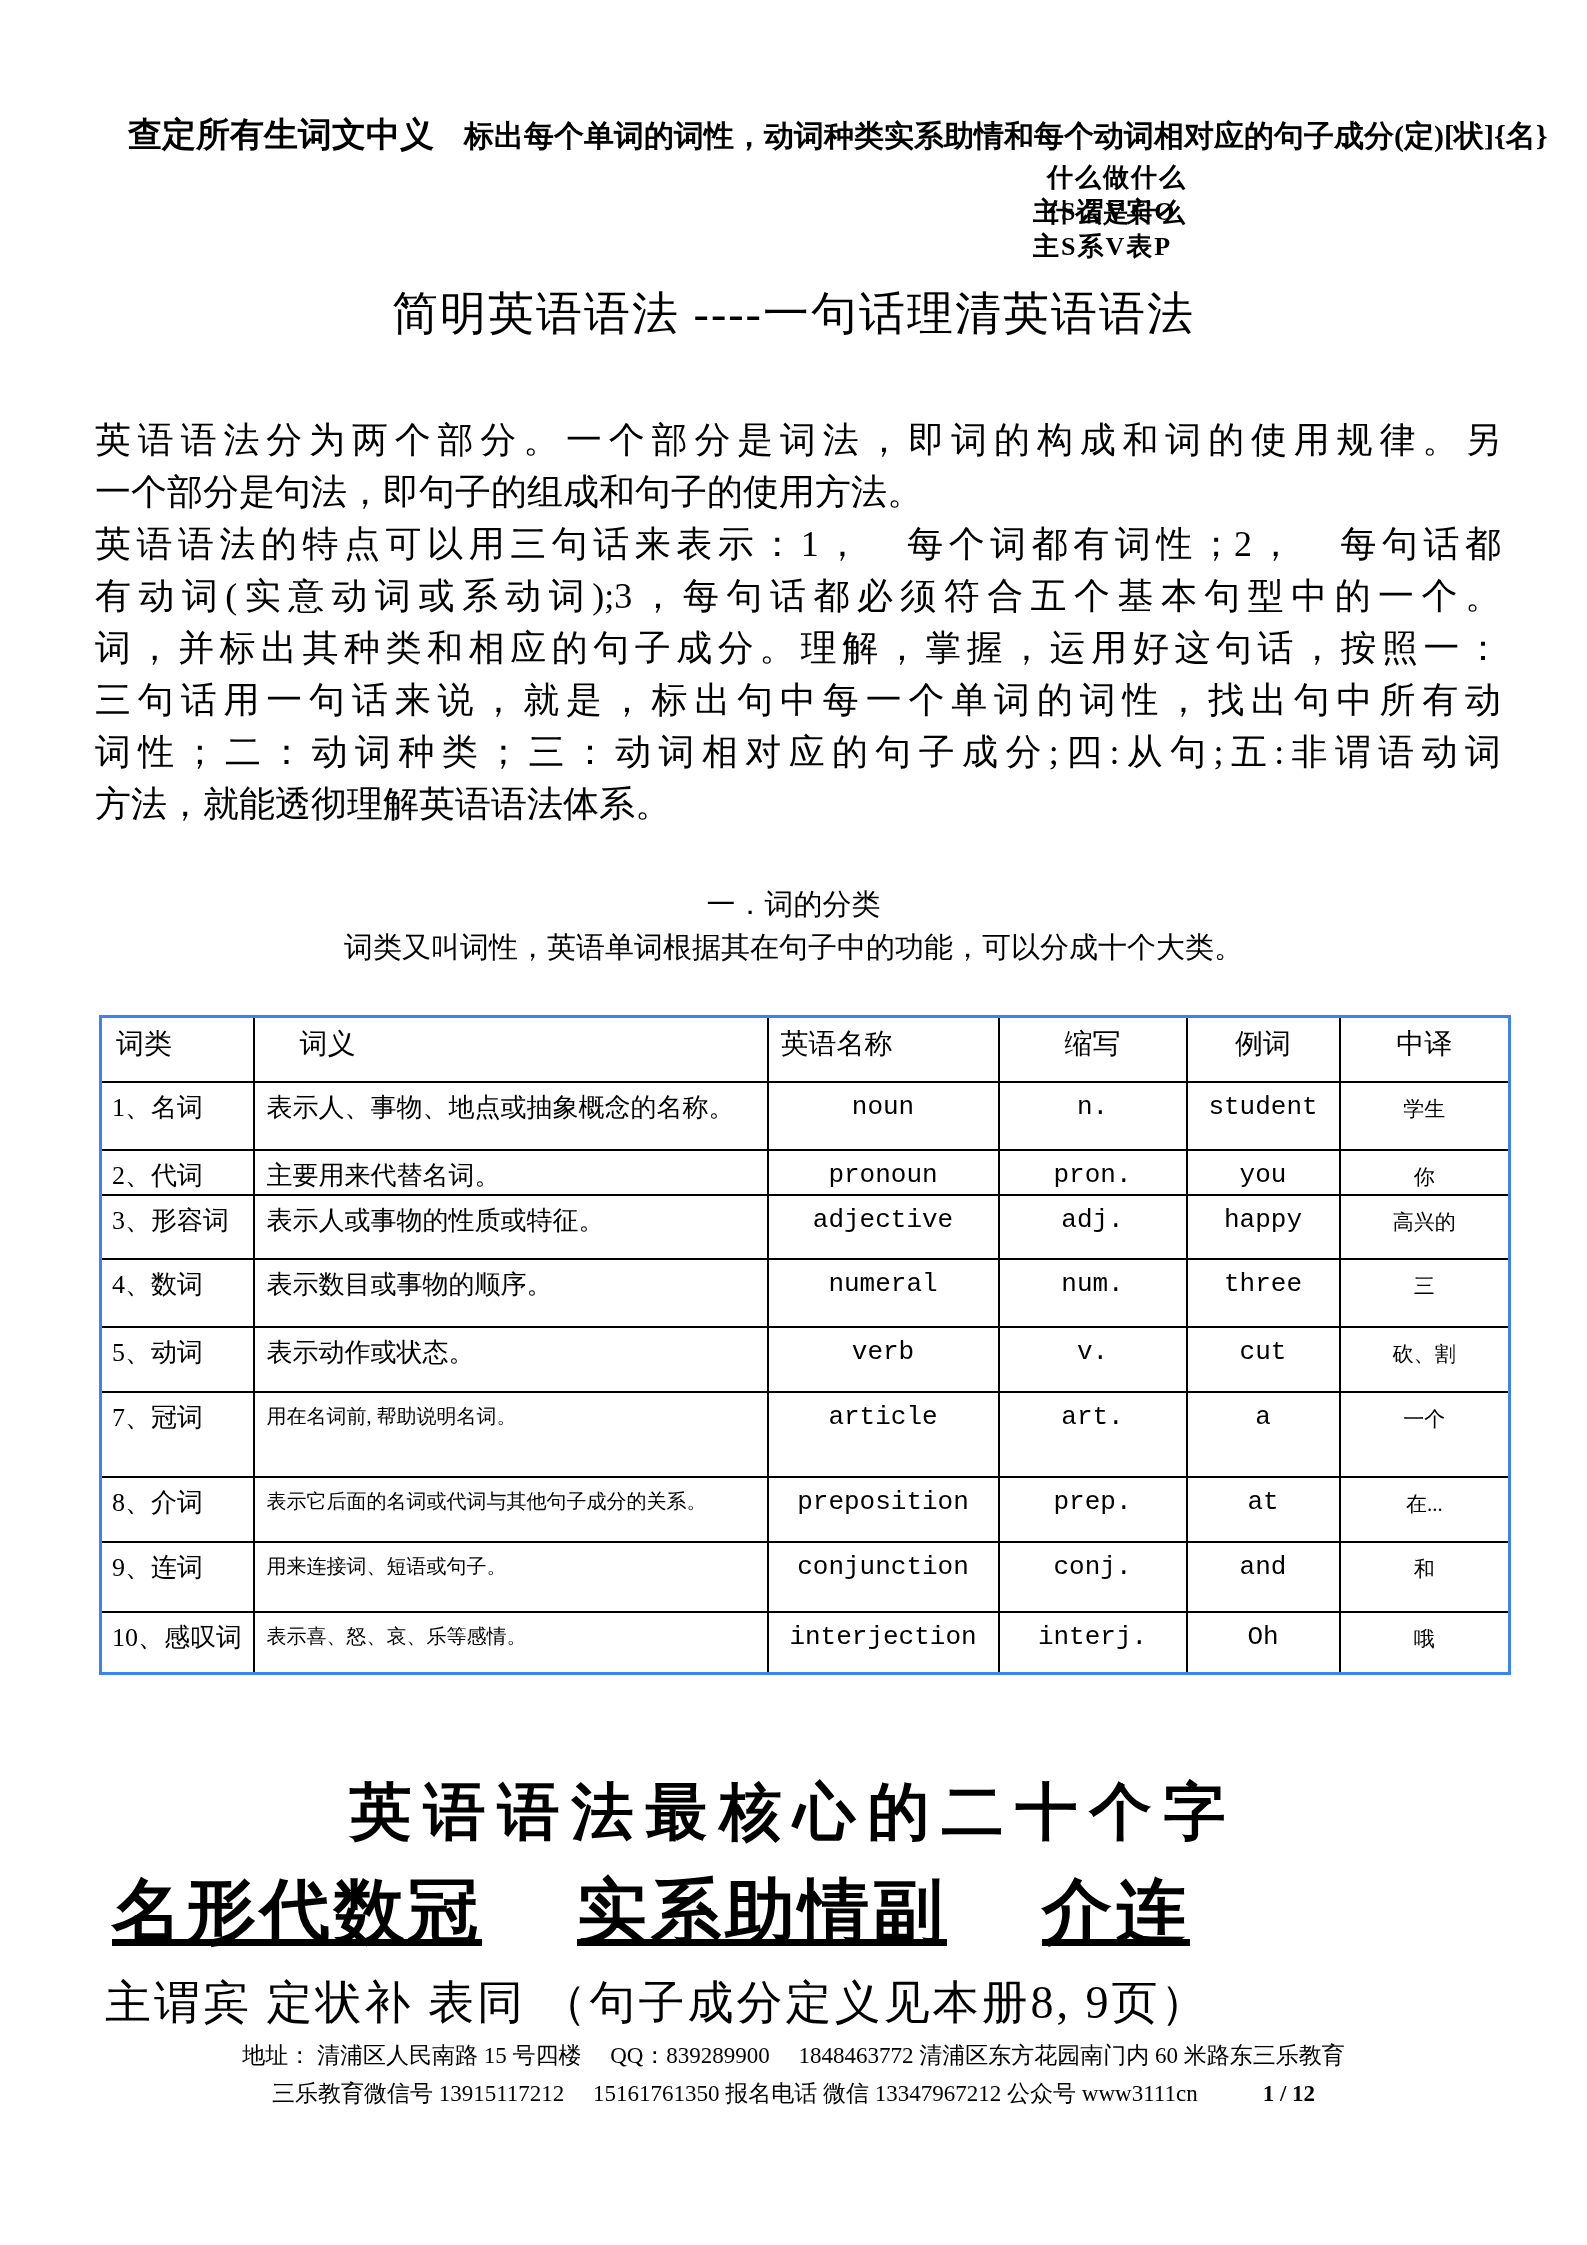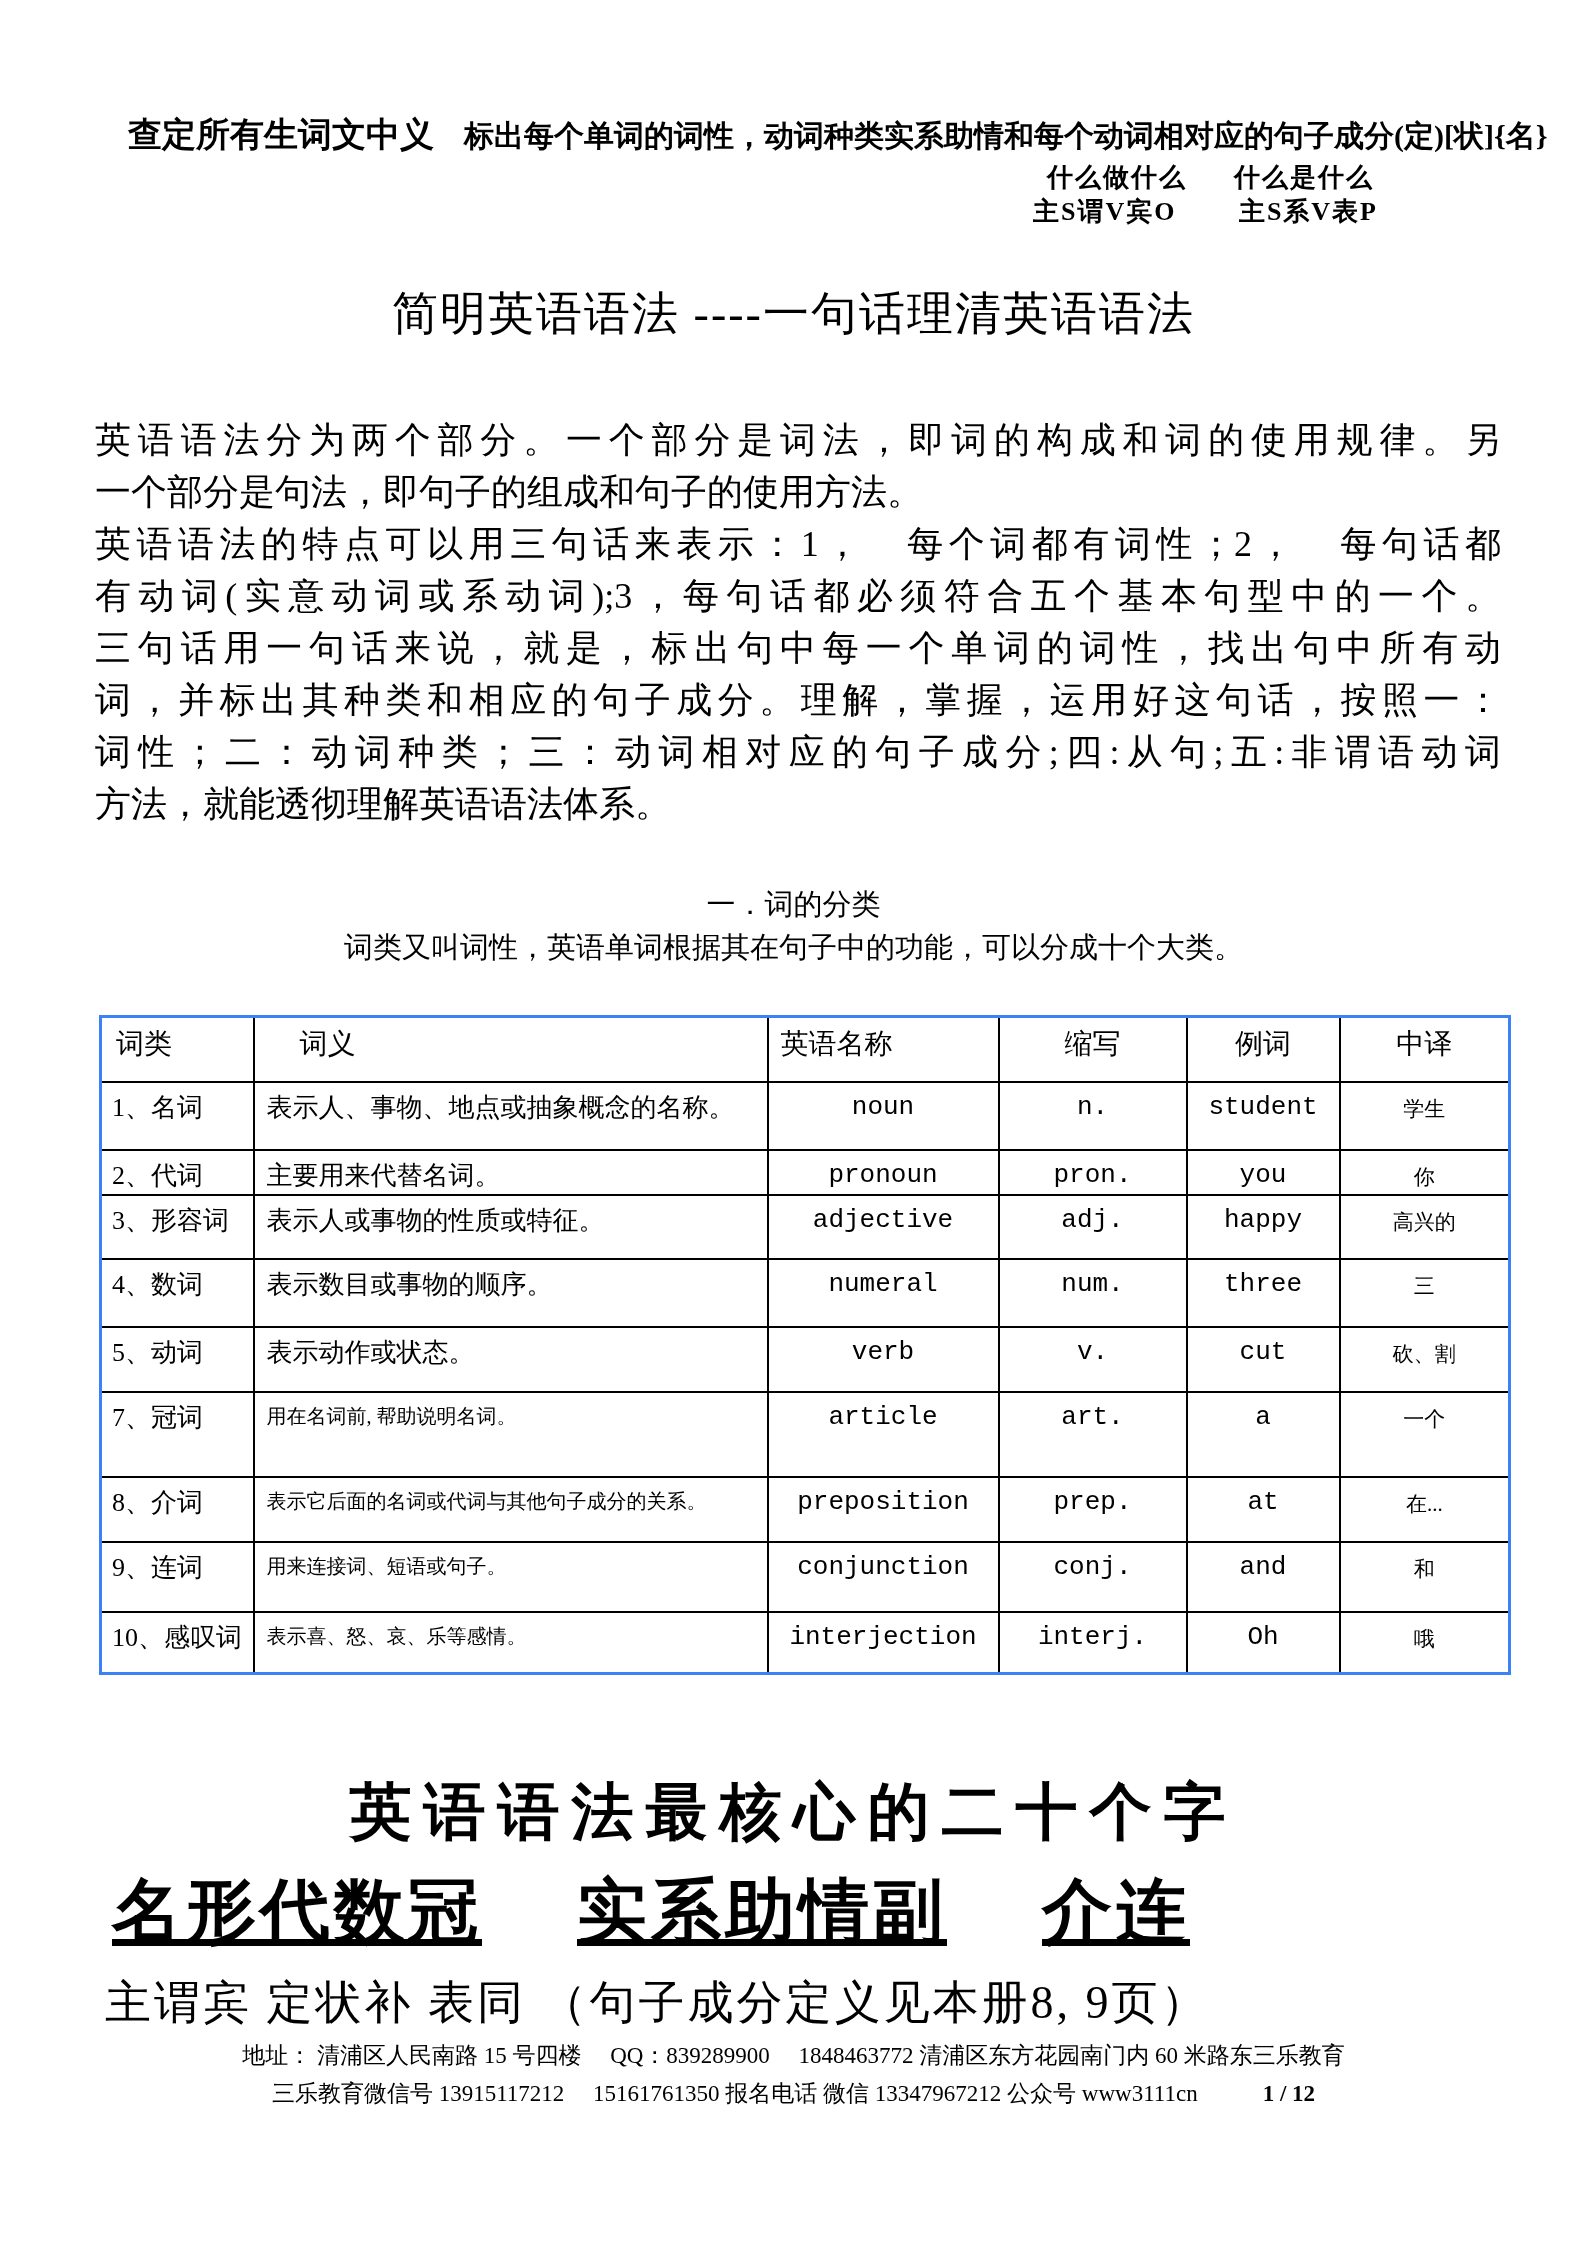--- a/index.html
+++ b/index.html
@@ -11,21 +11,21 @@
     overflow:hidden;
   }
   
   .note-line1{
     position:absolute;left:128px;top:112px;
     font-size:30px;font-weight:bold;white-space:nowrap;
   }
   .note-line1 .lead{font-size:34px;margin-right:30px;}
   .note-pair{
     position:absolute;display:flex;justify-content:space-between;
-    font-size:26px;font-weight:bold;white-space:nowrap;letter-spacing:2px;
+    font-size:26px;font-weight:bold;white-space:nowrap;letter-spacing:2px;flex-direction:column;
   }
   .note-line2{left:1047px;top:160px;width:327px;}
   .note-line3{left:1033px;top:194px;width:345px;}
   
   .doc-title{
     position:absolute;top:283px;left:0;width:100%;
     text-align:center;font-size:46px;letter-spacing:2px;white-space:nowrap;
   }
   
   .intro{
@@ -124,22 +124,22 @@
     <span>主S系V表P</span>
   </div>
 
   <div class="doc-title">简明英语语法 ----一句话理清英语语法</div>
 
   <div class="intro">
       <div class="intro-line full">英语语法分为两个部分。一个部分是词法，即词的构成和词的使用规律。另</div>
       <div class="intro-line">一个部分是句法，即句子的组成和句子的使用方法。</div>
       <div class="intro-line full">英语语法的特点可以用三句话来表示：1，　每个词都有词性；2，　每句话都</div>
       <div class="intro-line full">有动词(实意动词或系动词);3，每句话都必须符合五个基本句型中的一个。</div>
+      <div class="intro-line full">词，并标出其种类和相应的句子成分。理解，掌握，运用好这句话，按照一：</div>
       <div class="intro-line full">三句话用一句话来说，就是，标出句中每一个单词的词性，找出句中所有动</div>
-      <div class="intro-line full">词，并标出其种类和相应的句子成分。理解，掌握，运用好这句话，按照一：</div>
       <div class="intro-line full">词性；二：动词种类；三：动词相对应的句子成分;四:从句;五:非谓语动词</div>
       <div class="intro-line">方法，就能透彻理解英语语法体系。</div>
     </div>
 
   <div class="sec-heading">一．词的分类</div>
   <div class="sec-subtitle">词类又叫词性，英语单词根据其在句子中的功能，可以分成十个大类。</div>
 
   <table class="pos-table">
     <colgroup>
       <col style="width:153px">

